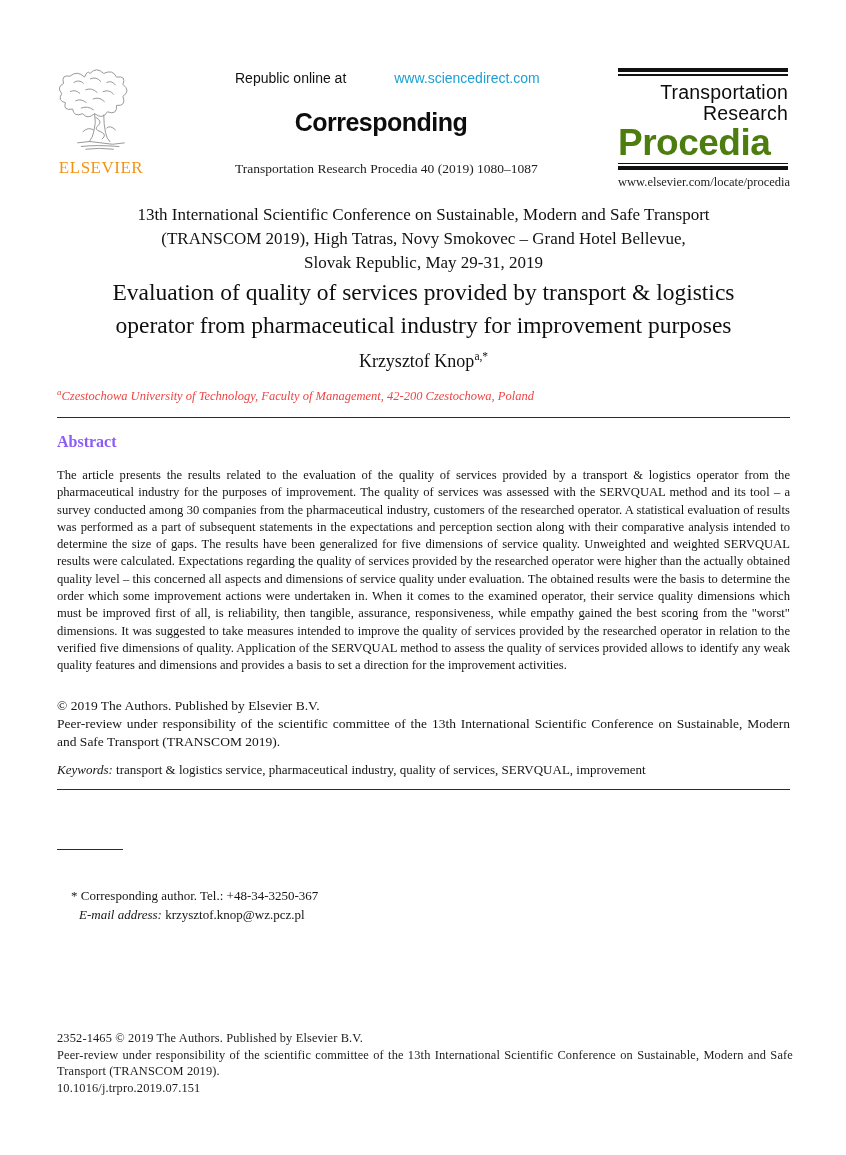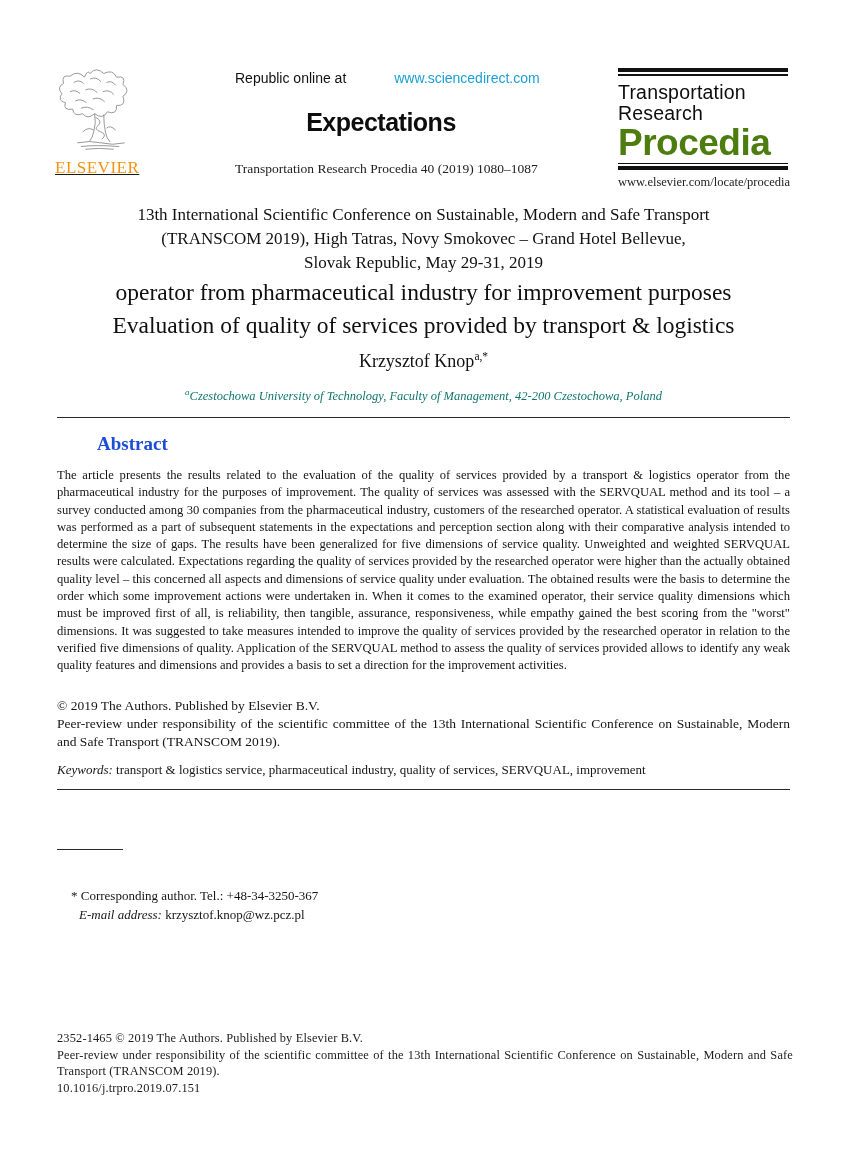--- a/index.html
+++ b/index.html
@@ -6,21 +6,21 @@
   .page{
     position:relative;
     width:846px;height:1155px;
     margin:0 auto;
     background:#ffffff;
     font-family:"Liberation Serif", serif;
     color:#1a1a1a;
     overflow:hidden;
   }
   
-  .header-left{position:absolute;left:55px;top:68px;width:92px;text-align:left;text-decoration:underline;}
+  .header-left{position:absolute;left:55px;top:68px;width:92px;text-align:center;}
   .elsevier-text{
     font-family:"Liberation Serif", serif;
     font-size:17px;letter-spacing:.5px;
     color:#f39313;margin-top:2px;
   }
   .header-center{position:absolute;left:235px;top:70px;width:292px;text-align:center;}
   .avail-line{font-family:"Liberation Sans", sans-serif;font-size:14px;color:#111;white-space:nowrap;}
   .sd-link{color:#1ca0d4;text-decoration:none;cursor:pointer;margin-left:44px;}
   .sd-logo{
     font-family:"Liberation Sans", sans-serif;
@@ -28,48 +28,48 @@
     color:#0d0d0d;margin-top:22px;
   }
   .journal-line{font-size:13.5px;color:#222;margin-top:24px;white-space:nowrap;}
   .header-right{position:absolute;left:618px;top:68px;width:170px;}
   .bar-thick{height:4px;background:#111;}
   .bar-thin{height:1.5px;background:#111;margin-top:2px;}
   .bar-thin-b{height:1.5px;background:#111;}
   .bar-thick-b{height:4px;background:#111;margin-top:2px;}
   .jl-line1,.jl-line2{
     font-family:"Liberation Sans", sans-serif;
-    font-size:19.5px;color:#0d0d0d;line-height:21px;letter-spacing:.2px;
+    font-size:19.5px;color:#0d0d0d;line-height:21px;letter-spacing:.2px;text-align:right;
   }
   .jl-line1{margin-top:6px;}
   .jl-proc{
     font-family:"Liberation Sans", sans-serif;
     font-size:37px;font-weight:700;color:#4d7c0f;
     line-height:36px;letter-spacing:-.5px;margin-top:1px;margin-bottom:2px;
   }
   .jl-url{font-size:12.5px;color:#222;margin-top:5px;text-align:right;white-space:nowrap;}
   
   .conf-block{position:absolute;left:57px;top:203px;width:733px;text-align:center;
     font-size:17px;line-height:24px;color:#111;}
   .conf-line{white-space:nowrap;}
   .title-block{position:absolute;left:57px;top:276px;width:733px;text-align:center;
     font-size:23.5px;line-height:33px;color:#0f0f0f;}
   .title-line{white-space:nowrap;}
   .author-line{position:absolute;left:57px;top:351px;width:733px;text-align:center;
     font-size:18px;color:#111;}
   .author-sup{font-size:11.5px;vertical-align:super;line-height:0;}
-  .affil-line{position:absolute;left:57px;top:389px;width:733px;text-align:center;
-    font-size:12.5px;font-style:italic;color:#0f766e;font-family:Liberation Serif, serif;}
+  .affil-line{position:absolute;left:57px;top:389px;width:733px;
+    font-size:12.5px;font-style:italic;color:#ef4444;font-family:Liberation Serif, serif;}
   .affil-sup{font-size:9px;vertical-align:super;line-height:0;}
   .rule{position:absolute;left:57px;width:733px;border-top:1.2px solid #2b2b2b;}
   .rule-1{top:417px;}
   .rule-2{top:789px;}
   .rule-foot{position:absolute;left:57px;top:849px;width:66px;border-top:1.2px solid #2b2b2b;}
   
-  .abstract-head{position:absolute;left:57px;top:433px;font-size:19px;font-weight:700;color:#1d4ed8;margin-left:40px;}
+  .abstract-head{position:absolute;left:57px;top:433px;font-size:16px;font-weight:700;color:#8b5cf6;}
   .abstract-body{position:absolute;left:57px;top:467px;width:733px;
     font-size:12.6px;line-height:17.3px;text-align:justify;color:#151515;}
   .copyright-block{position:absolute;left:57px;top:697px;width:733px;
     font-size:13.5px;line-height:18px;color:#151515;}
   .copyright-peer{text-align:justify;}
   .keywords-line{position:absolute;left:57px;top:762px;width:733px;font-size:13px;color:#151515;}
   .kw-label{font-style:italic;}
   
   .footnote{position:absolute;left:57px;top:886px;width:500px;font-size:13px;line-height:19px;color:#151515;}
   .fn-line1{padding-left:14px;}
@@ -95,21 +95,21 @@
         <path d="M30 70 Q36 64 42 68 M66 68 Q60 62 56 66"></path>
         <path d="M24 82 Q38 79 50 82 Q62 85 76 82"></path>
         <path d="M28 86 Q45 84 70 86 M33 89 Q48 87 64 89"></path>
       </g>
     </svg>
     <div class="elsevier-text">ELSEVIER</div>
   </div>
 
   <div class="header-center">
     <div class="avail-line"><span>Republic online at </span><span class="sd-link">www.sciencedirect.com</span></div>
-    <div class="sd-logo">Expectations</div>
+    <div class="sd-logo">Corresponding</div>
     <div class="journal-line">Transportation Research Procedia 40 (2019) 1080–1087</div>
   </div>
 
   <div class="header-right">
     <div class="bar-thick"></div>
     <div class="bar-thin"></div>
     <div class="jl-line1">Transportation</div>
     <div class="jl-line2">Research</div>
     <div class="jl-proc">Procedia</div>
     <div class="bar-thin-b"></div>
@@ -117,22 +117,22 @@
     <div class="jl-url">www.elsevier.com/locate/procedia</div>
   </div>
 
   <div class="conf-block">
     <div class="conf-line">13th International Scientific Conference on Sustainable, Modern and Safe Transport</div>
     <div class="conf-line">(TRANSCOM 2019), High Tatras, Novy Smokovec – Grand Hotel Bellevue,</div>
     <div class="conf-line">Slovak Republic, May 29-31, 2019</div>
   </div>
 
   <div class="title-block">
+    <div class="title-line">Evaluation of quality of services provided by transport &amp; logistics</div>
     <div class="title-line">operator from pharmaceutical industry for improvement purposes</div>
-    <div class="title-line">Evaluation of quality of services provided by transport &amp; logistics</div>
   </div>
 
   <div class="author-line"><span>Krzysztof Knop</span><span class="author-sup">a,*</span></div>
 
   <div class="affil-line"><span class="affil-sup">a</span><span>Czestochowa University of Technology, Faculty of Management, 42-200 Czestochowa, Poland</span></div>
 
   <div class="rule rule-1"></div>
 
   <div class="abstract-head">Abstract</div>
   <div class="abstract-body">The article presents the results related to the evaluation of the quality of services provided by a transport &amp; logistics operator from the pharmaceutical industry for the purposes of improvement. The quality of services was assessed with the SERVQUAL method and its tool – a survey conducted among 30 companies from the pharmaceutical industry, customers of the researched operator. A statistical evaluation of results was performed as a part of subsequent statements in the expectations and perception section along with their comparative analysis intended to determine the size of gaps. The results have been generalized for five dimensions of service quality. Unweighted and weighted SERVQUAL results were calculated. Expectations regarding the quality of services provided by the researched operator were higher than the actually obtained quality level – this concerned all aspects and dimensions of service quality under evaluation. The obtained results were the basis to determine the order which some improvement actions were undertaken in. When it comes to the examined operator, their service quality dimensions which must be improved first of all, is reliability, then tangible, assurance, responsiveness, while empathy gained the best scoring from the "worst" dimensions. It was suggested to take measures intended to improve the quality of services provided by the researched operator in relation to the verified five dimensions of quality. Application of the SERVQUAL method to assess the quality of services provided allows to identify any weak quality features and dimensions and provides a basis to set a direction for the improvement activities.</div>

